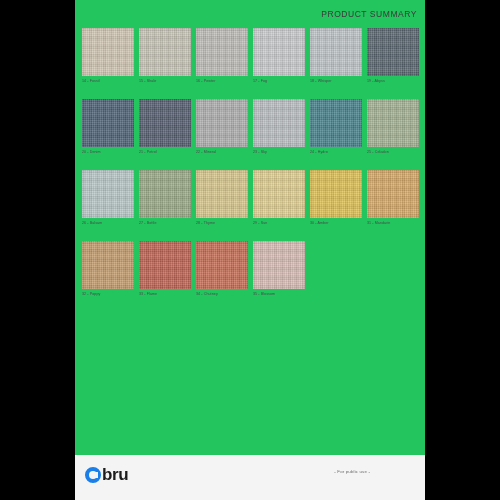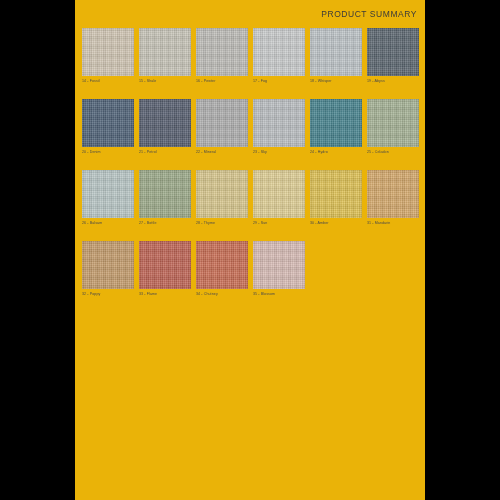--- a/index.html
+++ b/index.html
@@ -7,21 +7,21 @@
     width:500px;height:500px;
     background:#000000;
     font-family:"Liberation Sans", sans-serif;
     overflow:hidden;
   }
   .viewport{position:relative;width:500px;height:500px;background:#000000;}
 
   
   .page{
     position:absolute;left:75px;top:0;width:350px;height:500px;
-    background:#eab308;
+    background:#22c55e;
   }
 
   
   .page-header{
     position:absolute;left:0;top:0;width:350px;height:26px;
   }
   .page-title{
     position:absolute;right:8px;top:9px;
     font-size:8.5px;letter-spacing:.55px;color:#3a3a3a;
     font-family:"Liberation Sans", sans-serif;
@@ -211,15 +211,22 @@
             <div class="swatch-chip" style="background: rgb(199, 107, 81);"></div>
             <div class="swatch-label">34 - Chutney</div>
           </div>
           <div class="swatch-cell">
             <div class="swatch-chip" style="background: rgb(214, 186, 180);"></div>
             <div class="swatch-label">35 - Blossom</div>
           </div>
         </div>
       </div>
 
+    <div class="page-footer">
+      <div class="footer-logo">
+        <span class="logo-mark"></span>
+        <span class="logo-word">bru</span>
+      </div>
+      <div class="footer-note">- For public use -</div>
+    </div>
 
   </div>
 </div>
 
 </body></html>

